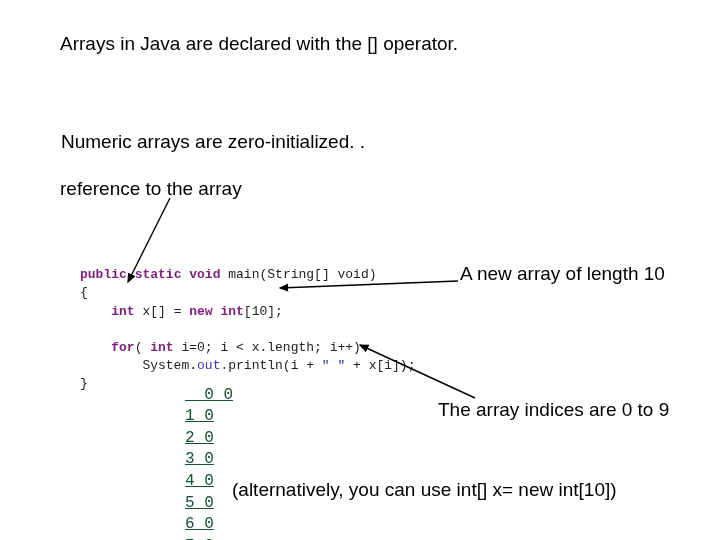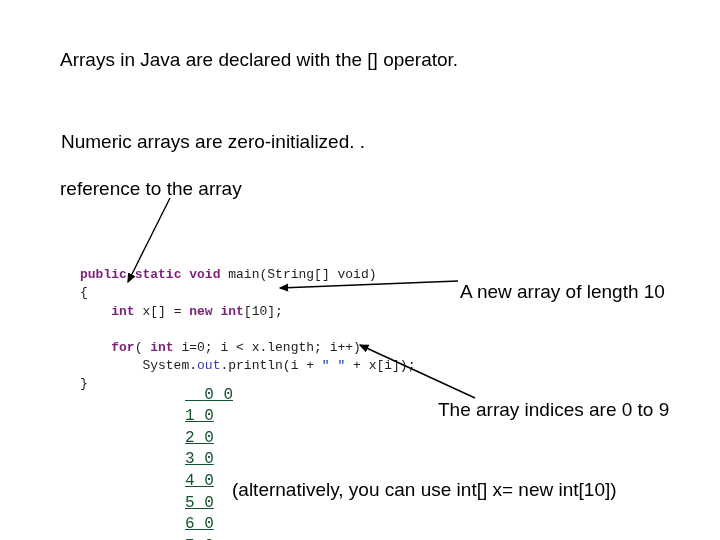--- a/index.html
+++ b/index.html
@@ -41,21 +41,21 @@
   svg.arrows {
     position: absolute;
     left: 0; top: 0;
     width: 720px; height: 540px;
     pointer-events: none;
   }
 </style>
 </head>
 <body>
 
-<div class="text-block" style="left:60px; top:48px;text-align:center;">
+<div class="text-block" style="left:60px; top:32px;text-align:center;">
   <span>Arrays in Java are declared with the [] operator.</span><br>
 </div>
 
 <div class="text-block" style="left:61px; top:130px;">
   <span>Numeric arrays are zero-initialized. .</span>
 </div>
 
 <div class="text-block" style="left:60px; top:177px;">
   <span>reference to the array</span>
 </div>
@@ -76,21 +76,21 @@
 2 0
 3 0
 4 0
 5 0
 6 0
 7 0
 8 0
 9 0</span>
 </div>
 
-<div class="text-block" style="left:460px; top:280px;">
+<div class="text-block" style="left:460px; top:262px;">
   <span>A new array of length 10</span>
 </div>
 
 <div class="text-block" style="left:438px; top:398px;">
   <span>The array indices are 0 to 9</span>
 </div>
 
 <div class="text-block" style="left:232px; top:478px;">
   <span>(alternatively, you can use int[] x= new int[10])</span>
 </div>

